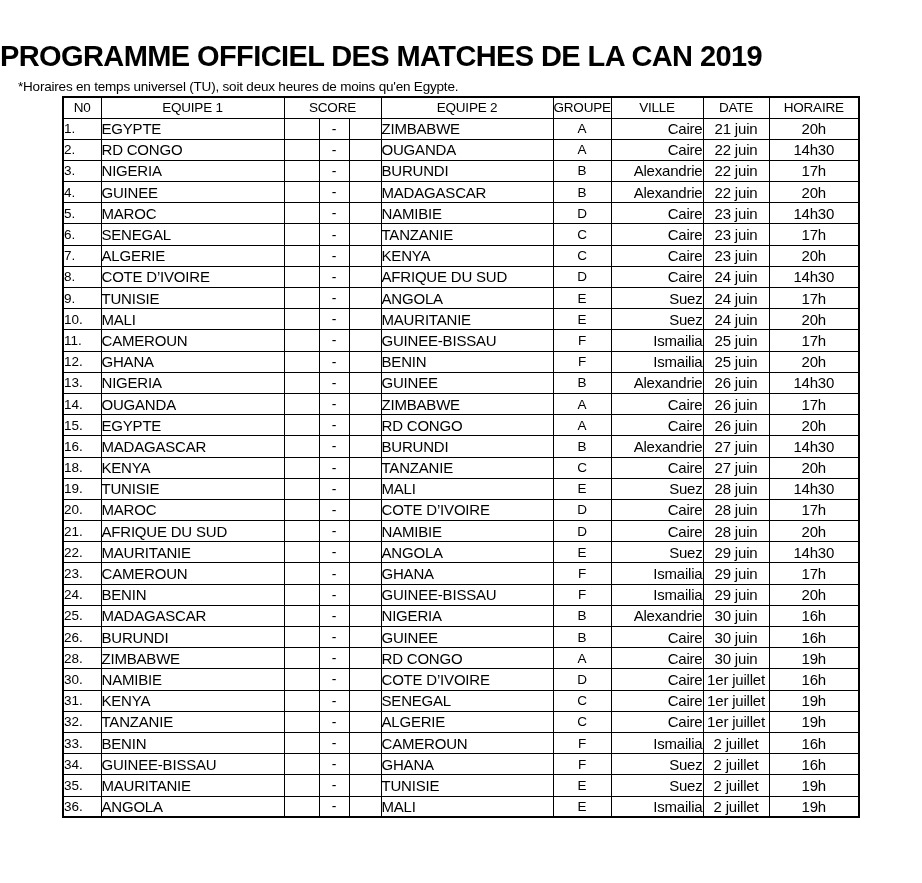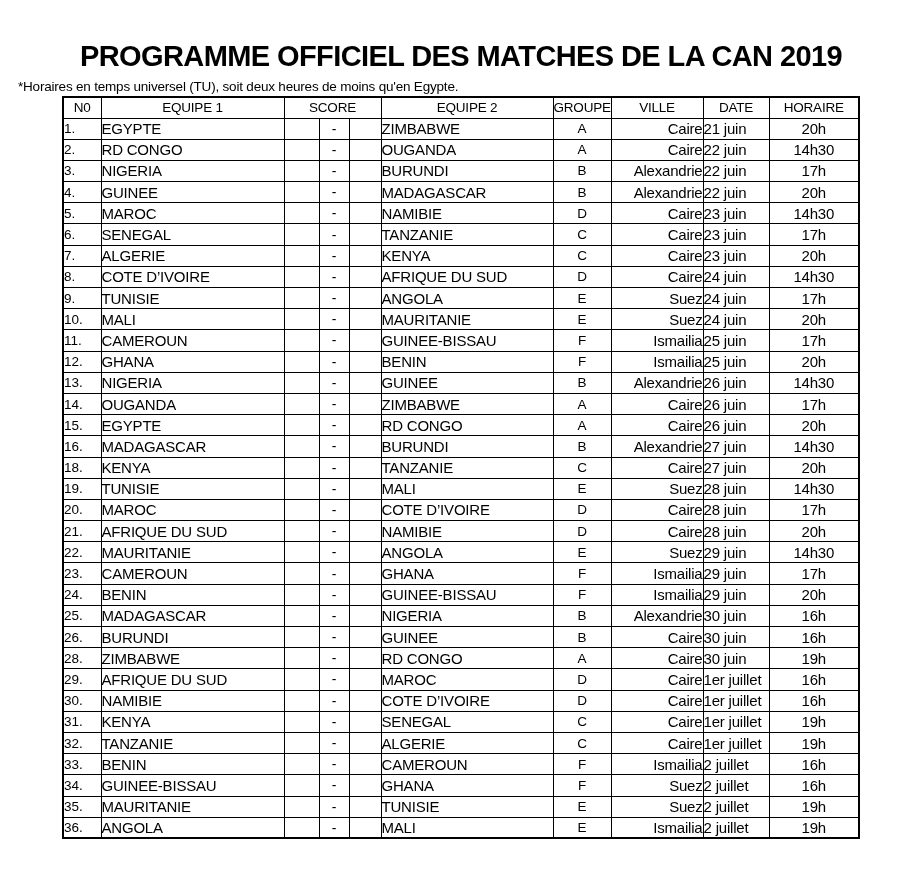--- a/index.html
+++ b/index.html
@@ -16,21 +16,21 @@
     position: relative;
     width: 922px;
     height: 883px;
     background: #ffffff;
   }
   .title {
     position: absolute;
     top: 40px;
     left: 0;
     width: 100%;
-    text-align: center;
+    text-align: left;
     font-size: 29px;
     font-weight: bold;
     letter-spacing: -0.6px;
     white-space: nowrap;
   }
   .note {
     position: absolute;
     top: 79px;
     left: 18px;
     font-size: 13.5px;
@@ -62,21 +62,21 @@
     font-weight: normal;
     text-align: center;
     letter-spacing: -0.2px;
   }
   td.c-no      { font-size: 13.5px; text-align: left; padding-left: 7px; }
   td.c-team    { font-size: 15px;   text-align: left; padding-left: 3px; letter-spacing: -0.2px; }
   td.c-score   { font-size: 14px;   text-align: center; }
   td.c-dash    { font-size: 14px;   text-align: center; }
   td.c-group   { font-size: 13.5px; text-align: center; }
   td.c-city    { font-size: 15px;   text-align: right; padding-left: 3px; letter-spacing: -0.2px; }
-  td.c-date    { font-size: 15px;   text-align: left; padding-left: 3px; letter-spacing: -0.2px; margin-top: 31px; }
+  td.c-date    { font-size: 15px;   text-align: center; padding-left: 3px; letter-spacing: -0.2px; margin-top: 31px; }
   td.c-time    { font-size: 15px;   text-align: center; letter-spacing: -0.2px; }
 </style>
 </head>
 <body>
 
 <div class="page">
 
   <div class="title">PROGRAMME OFFICIEL DES MATCHES DE LA CAN 2019</div>
 
   <div class="note">*Horaires en temps universel (TU), soit deux heures de moins qu'en Egypte.</div>
@@ -413,32 +413,20 @@
           <td class="c-score"></td>
           <td class="c-dash">-</td>
           <td class="c-score"></td>
           <td class="c-team">RD CONGO</td>
           <td class="c-group">A</td>
           <td class="c-city">Caire</td>
           <td class="c-date">30 juin</td>
           <td class="c-time">19h</td>
         </tr>
         <tr>
-          <td class="c-no">29.</td>
-          <td class="c-team">AFRIQUE DU SUD</td>
-          <td class="c-score"></td>
-          <td class="c-dash">-</td>
-          <td class="c-score"></td>
-          <td class="c-team">MAROC</td>
-          <td class="c-group">D</td>
-          <td class="c-city">Caire</td>
-          <td class="c-date">1er juillet</td>
-          <td class="c-time">16h</td>
-        </tr>
-        <tr>
           <td class="c-no">30.</td>
           <td class="c-team">NAMIBIE</td>
           <td class="c-score"></td>
           <td class="c-dash">-</td>
           <td class="c-score"></td>
           <td class="c-team">COTE D’IVOIRE</td>
           <td class="c-group">D</td>
           <td class="c-city">Caire</td>
           <td class="c-date">1er juillet</td>
           <td class="c-time">16h</td>

